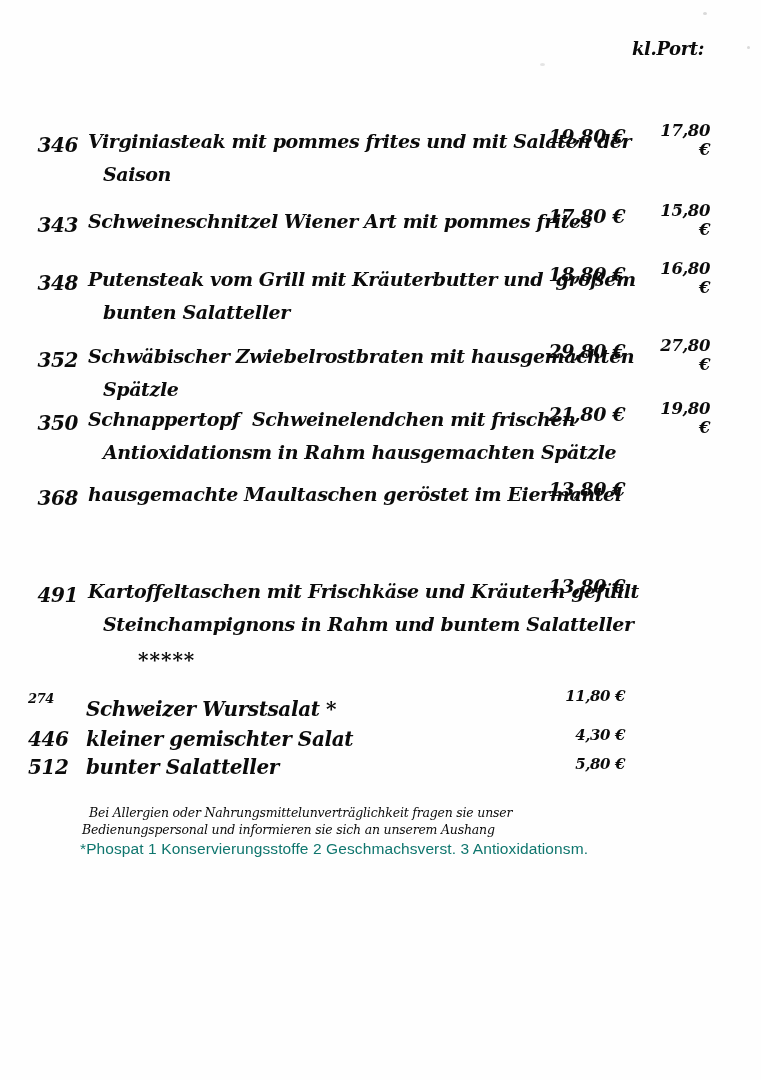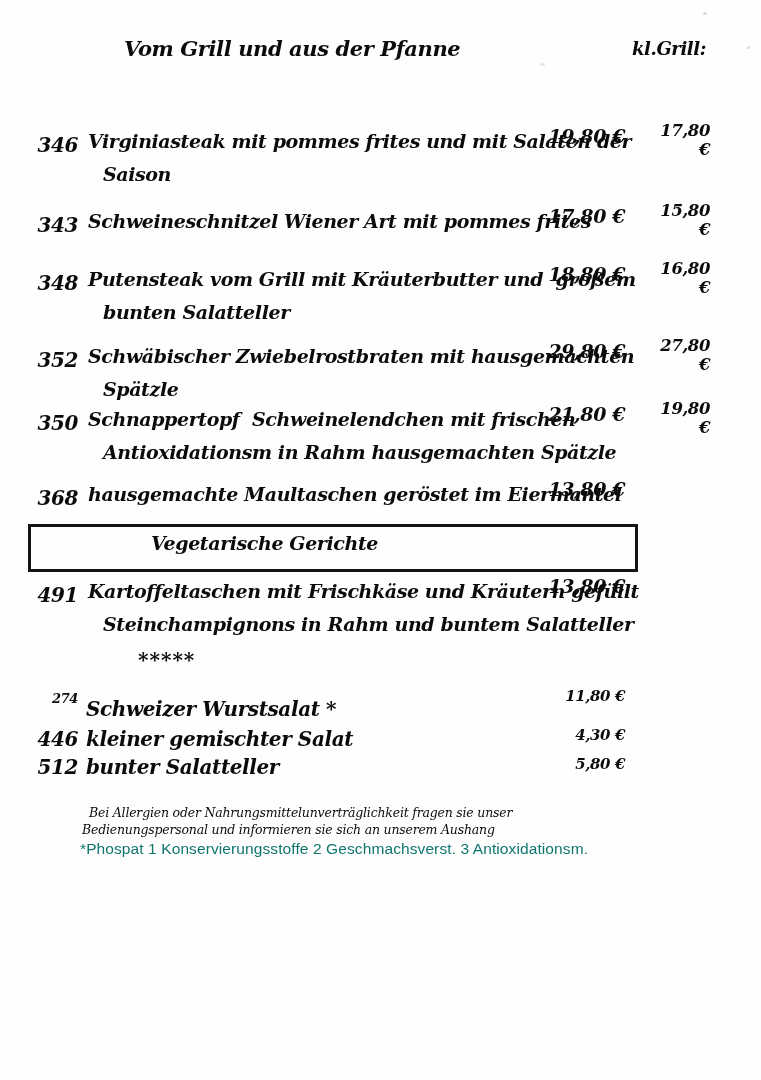--- a/index.html
+++ b/index.html
@@ -55,21 +55,21 @@
   }
 
   .stars-separator {
     position: absolute; left: 138px; top: 648px;
     font-size: 20px; letter-spacing: 1px;
   }
 
   .salad-row { position: absolute; left: 0; width: 761px; height: 0; }
   .salad-code {
     position: absolute; left: 28px; top: 0; width: 50px;
-    text-align: right; font-size: 20px;
+    text-align: left; font-size: 20px;
   }
   .salad-code.sup { font-size: 13px; top: -6px; }
   .salad-name {
     position: absolute; left: 86px; top: 0;
     font-size: 20px; white-space: pre;
   }
   .salad-price {
     position: absolute; left: 535px; width: 90px;
     text-align: right; font-size: 15px;
   }
@@ -89,22 +89,21 @@
   .speck { position: absolute; background: #d9d9d9; border-radius: 50%; }
   .speck.a { left: 703px; top: 12px; width: 4px; height: 3px; }
   .speck.b { left: 747px; top: 46px; width: 3px; height: 3px; }
   .speck.c { left: 540px; top: 63px; width: 5px; height: 3px; opacity: .7; }
 </style>
 </head>
 <body>
 
 <div class="page">
 
-  <div class="page-title script">Vom Grill und aus der Pfanne</div>
-  <div class="klport-header script">kl.Grill:</div>
+  <div class="klport-header script">kl.Port:</div>
 
   <div class="item-row" style="top:125px">
     <span class="item-code script">346</span>
     <span class="item-name script">
         <span class="l1">Virginiasteak mit pommes frites und mit Salaten der</span>
         <span class="l2">Saison</span>
       </span>
     <span class="price-main script">19,80 €</span>
     <span class="price-small script">17,80 €</span>
   </div>
@@ -149,23 +148,20 @@
   </div>
 
   <div class="item-row" style="top:478px">
     <span class="item-code script">368</span>
     <span class="item-name script">
         <span class="l1">hausgemachte Maultaschen geröstet im Eiermantel</span>
       </span>
     <span class="price-main script">13,80 €</span>
   </div>
 
-  <div class="veg-box">
-    <span class="veg-title script">Vegetarische Gerichte</span>
-  </div>
 
   <div class="item-row" style="top:575px">
     <span class="item-code script">491</span>
     <span class="item-name script">
         <span class="l1">Kartoffeltaschen mit Frischkäse und Kräutern gefüllt</span>
         <span class="l2">Steinchampignons in Rahm und buntem Salatteller</span>
       </span>
     <span class="price-main script">13,80 €</span>
   </div>
 

